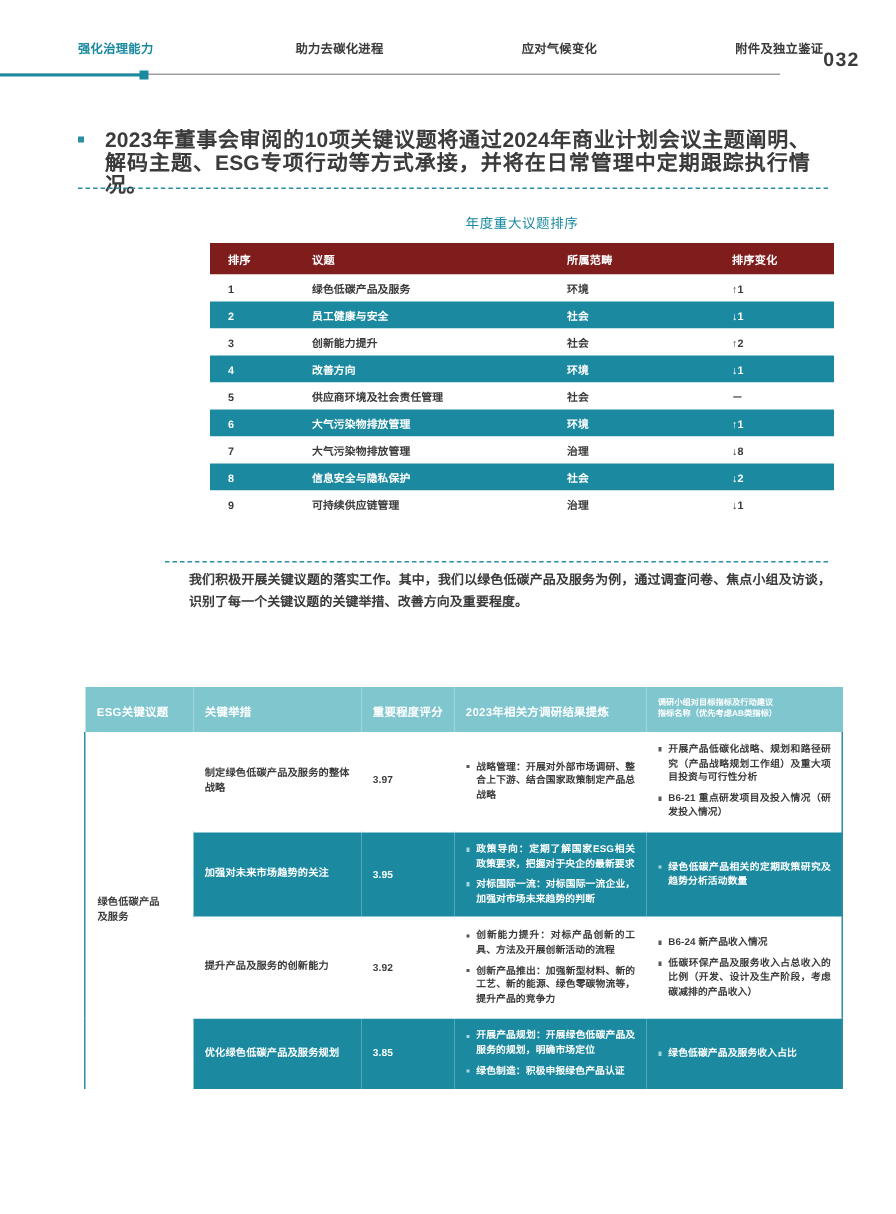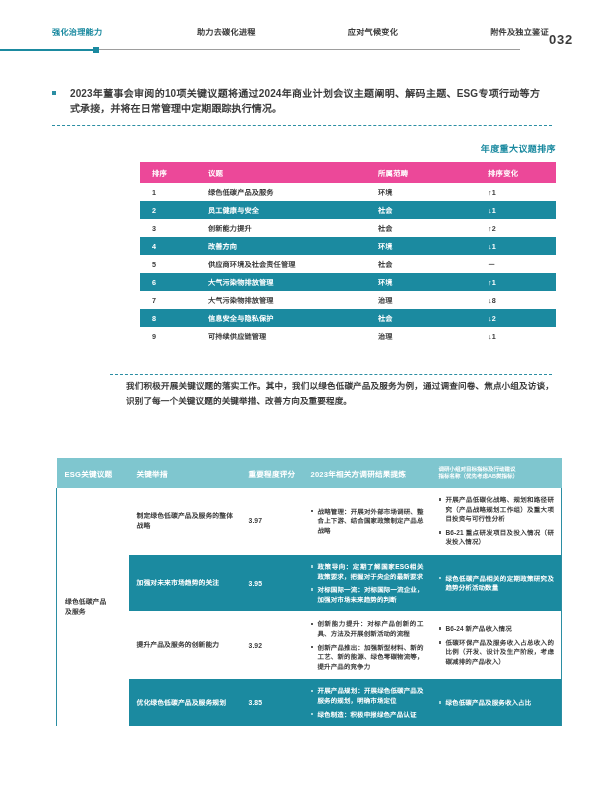--- a/index.html
+++ b/index.html
@@ -53,38 +53,38 @@
   
   .intro {
     position: absolute; left: 52px; top: 86px; width: 500px;
   }
   .intro-row { display: flex; align-items: flex-start; }
   .intro-bullet {
     width: 4px; height: 4px; background: #2b8ea3;
     margin-top: 5px; margin-right: 14px; flex: 0 0 auto;
   }
   .intro-text {
-    font-size: 10px; line-height: 15px; color: #3b3b3b;
+    font-size: 14px; line-height: 15px; color: #3b3b3b;
     font-weight: bold; letter-spacing: .1px; text-align: justify;
     width: 470px;
   }
   .dashed-rule {
     position: absolute; left: 52px; top: 125px; width: 500px;
     border-top: 1.4px dashed #2b8ea3;
   }
 
   
   .t1 { position: absolute; left: 140px; top: 142px; width: 416px; }
   .t1-title {
-    text-align: right; font-size: 9px; font-weight: bold;
+    text-align: center; font-size: 9px; font-weight: normal;
     color: #1b8aa0; letter-spacing: .4px; margin-bottom: 7px;
   }
   table.t1-table { border-collapse: collapse; width: 416px; table-layout: fixed; }
   table.t1-table th {
-    background: #ec4899; color: #ffffff; font-size: 7.4px; font-weight: bold;
+    background: #7f1d1d; color: #ffffff; font-size: 7.4px; font-weight: bold;
     text-align: left; padding: 5px 0 5px 12px; letter-spacing: .2px;
     height: 19px;
   }
   table.t1-table td {
     font-size: 7.2px; font-weight: bold; padding: 4px 0 4px 12px;
     height: 17.5px; letter-spacing: .1px;
   }
   table.t1-table tr.row-light td { background: #ffffff; color: #3b3b3b; }
   table.t1-table tr.row-dark td { background: #1b8aa0; color: #ffffff; }
   .col-rank  { width: 56px; }

